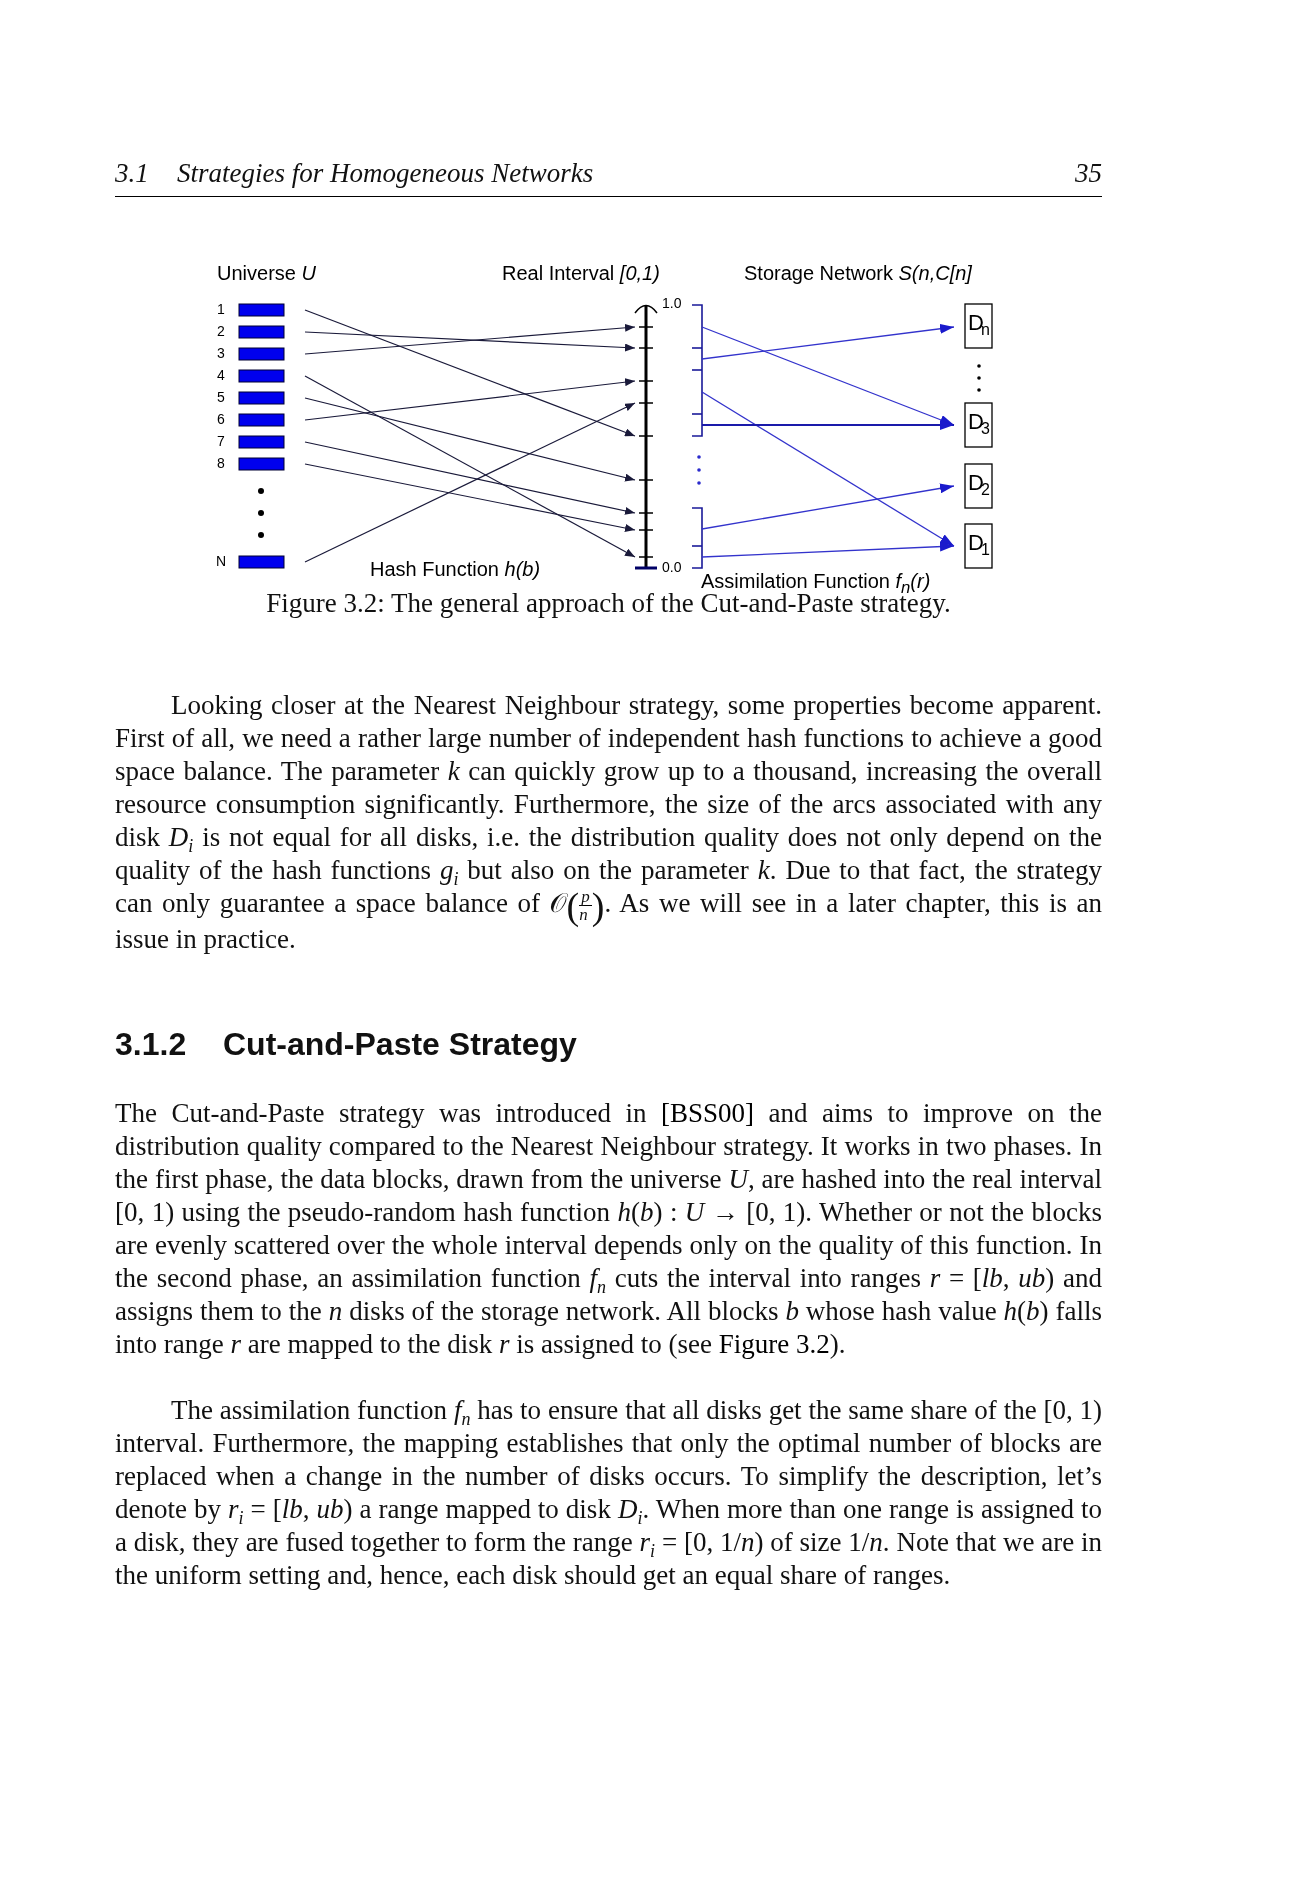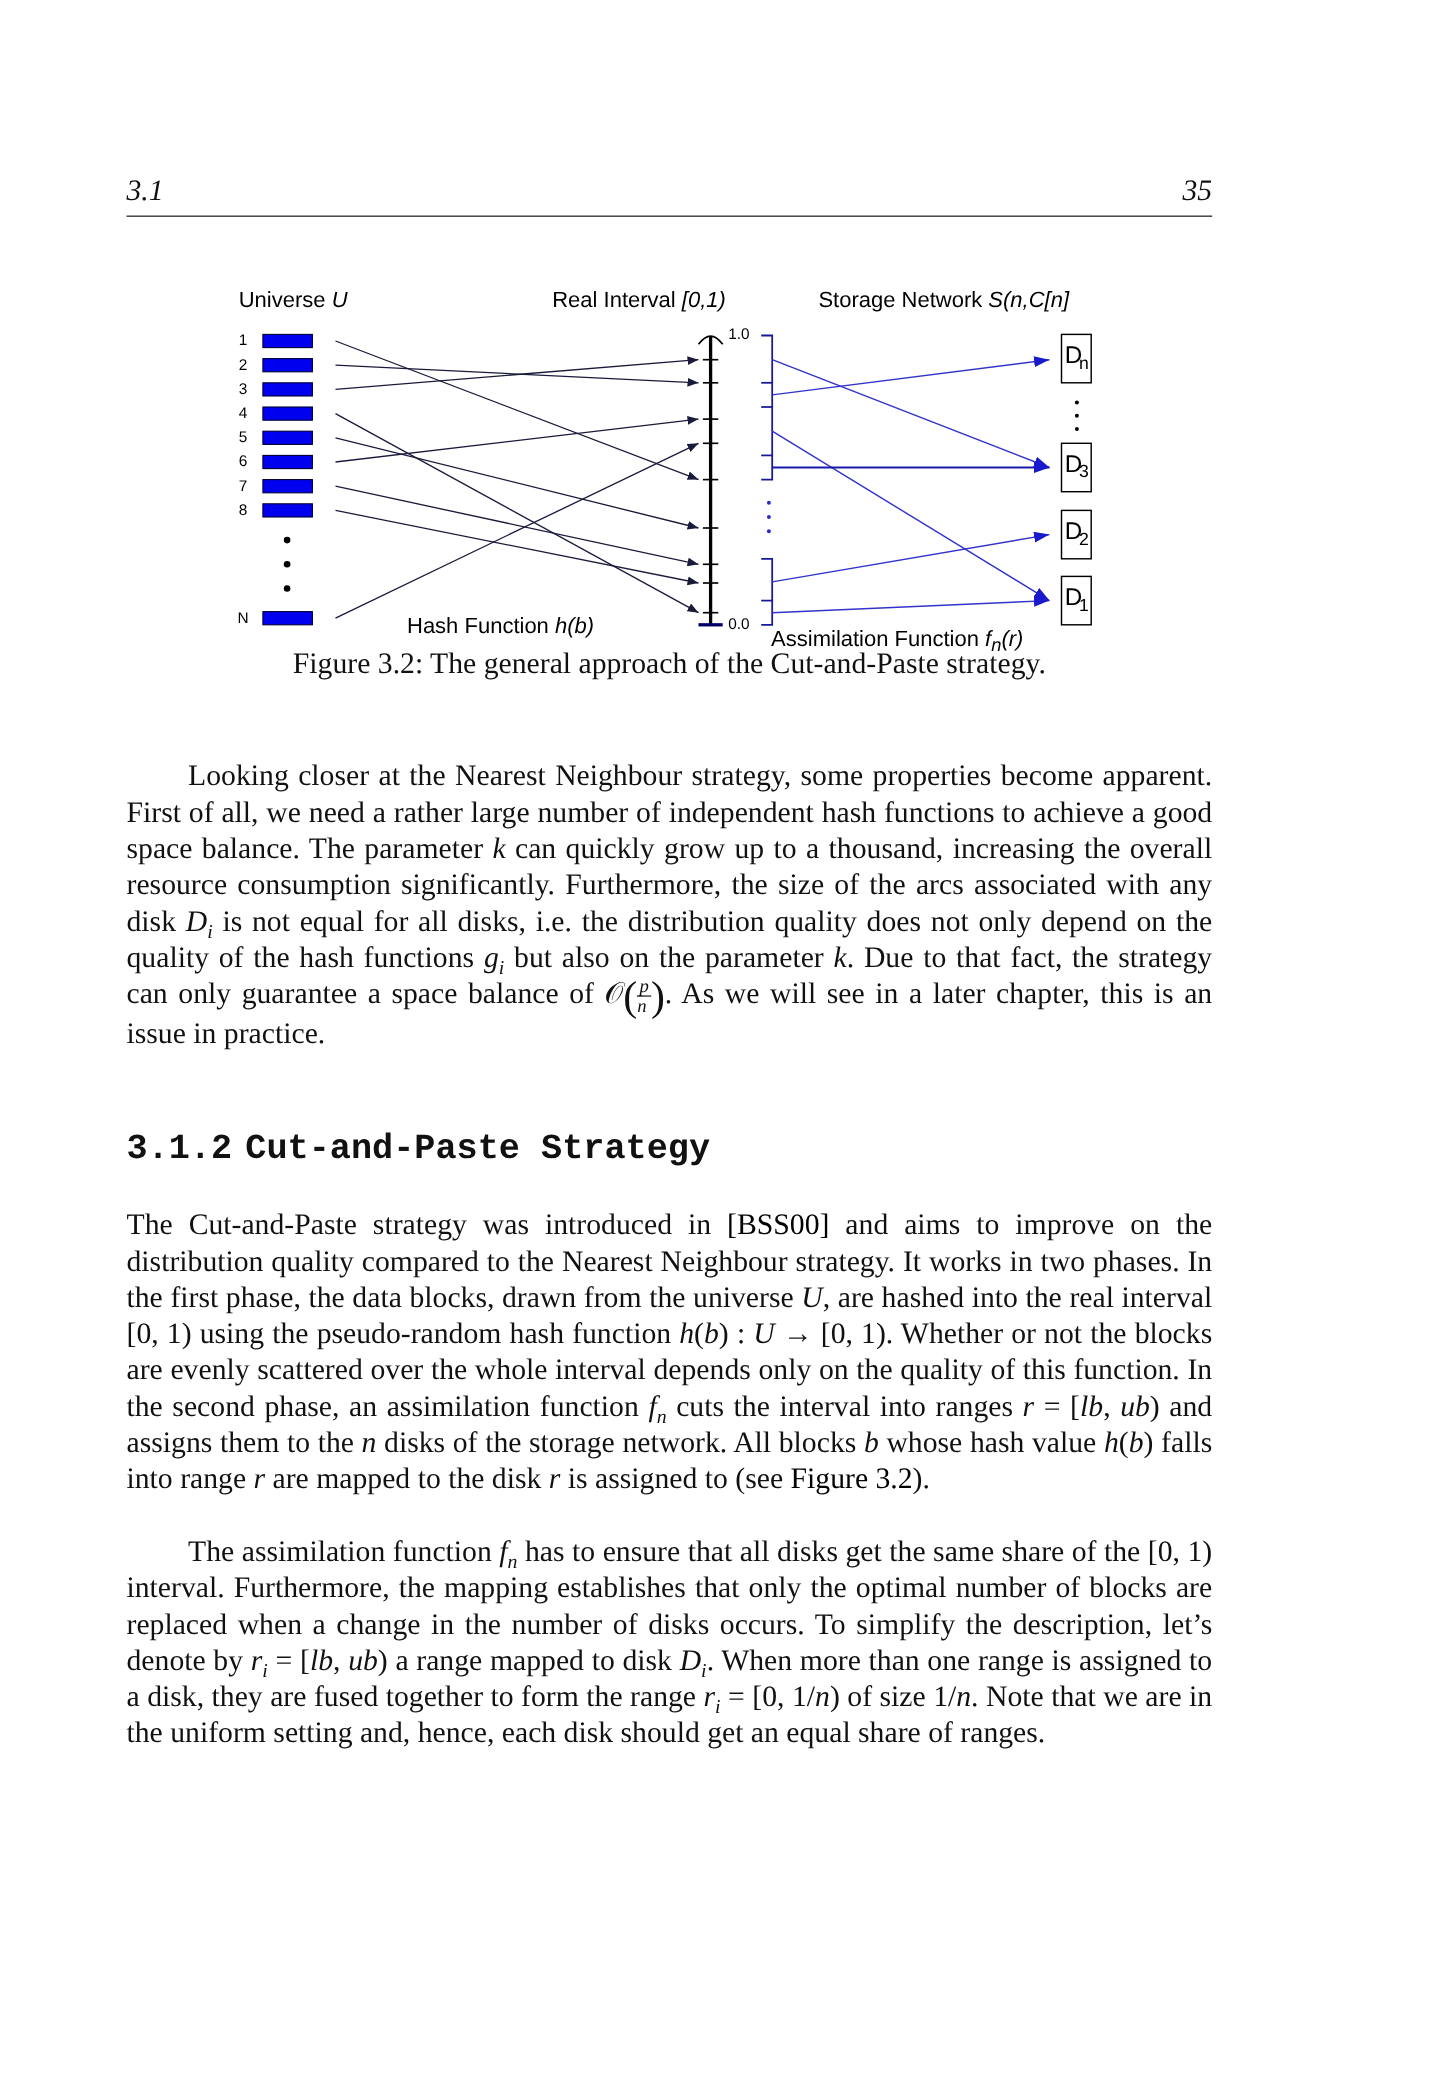--- a/index.html
+++ b/index.html
@@ -30,34 +30,35 @@
     font-family: Liberation Serif, serif; font-size: 27px; line-height: 33px;
     text-align: justify; text-align-last: left;
   }
   .para .indent { display: inline-block; width: 56px; }
   .para i { font-style: italic; }
   .para sub { font-size: 18px; line-height: 0; }
   .cite { color: #000000; }
 
   .section-heading {
     position: absolute; left: 115px; top: 1026px;
-    font-family: Liberation Mono, monospace; font-weight: bold; font-size: 32px;
+    font-family: Liberation Sans, sans-serif; font-weight: bold; font-size: 32px;
   }
   .section-heading .num { display: inline-block; width: 108px; }
 
   .frac { display: inline-block; vertical-align: middle; text-align: center; font-size: 17px; line-height: 17px; font-style: italic; }
   .frac .top { display: block; border-bottom: 1px solid #000; padding: 0 2px; }
   .frac .bot { display: block; }
   .paren { font-size: 38px; vertical-align: middle; line-height: 0; }
 </style>
 </head>
 <body>
 
 <div class="running-header">
   <span class="sec-num">3.1</span>
+  <span class="sec-title">Strategies for Homogeneous Networks</span>
   <span class="page-num">35</span>
 </div>
 
 <div class="figure">
   <svg width="1299" height="640" viewBox="0 0 1299 640">
     <defs>
       <marker id="arrK" markerWidth="10" markerHeight="8" refX="10" refY="4" orient="auto" markerUnits="userSpaceOnUse">
         <path d="M0,0 L10,4 L0,8 z" fill="#1a1a3a"></path>
       </marker>
       <marker id="arrB" markerWidth="14" markerHeight="10" refX="14" refY="5" orient="auto" markerUnits="userSpaceOnUse">

